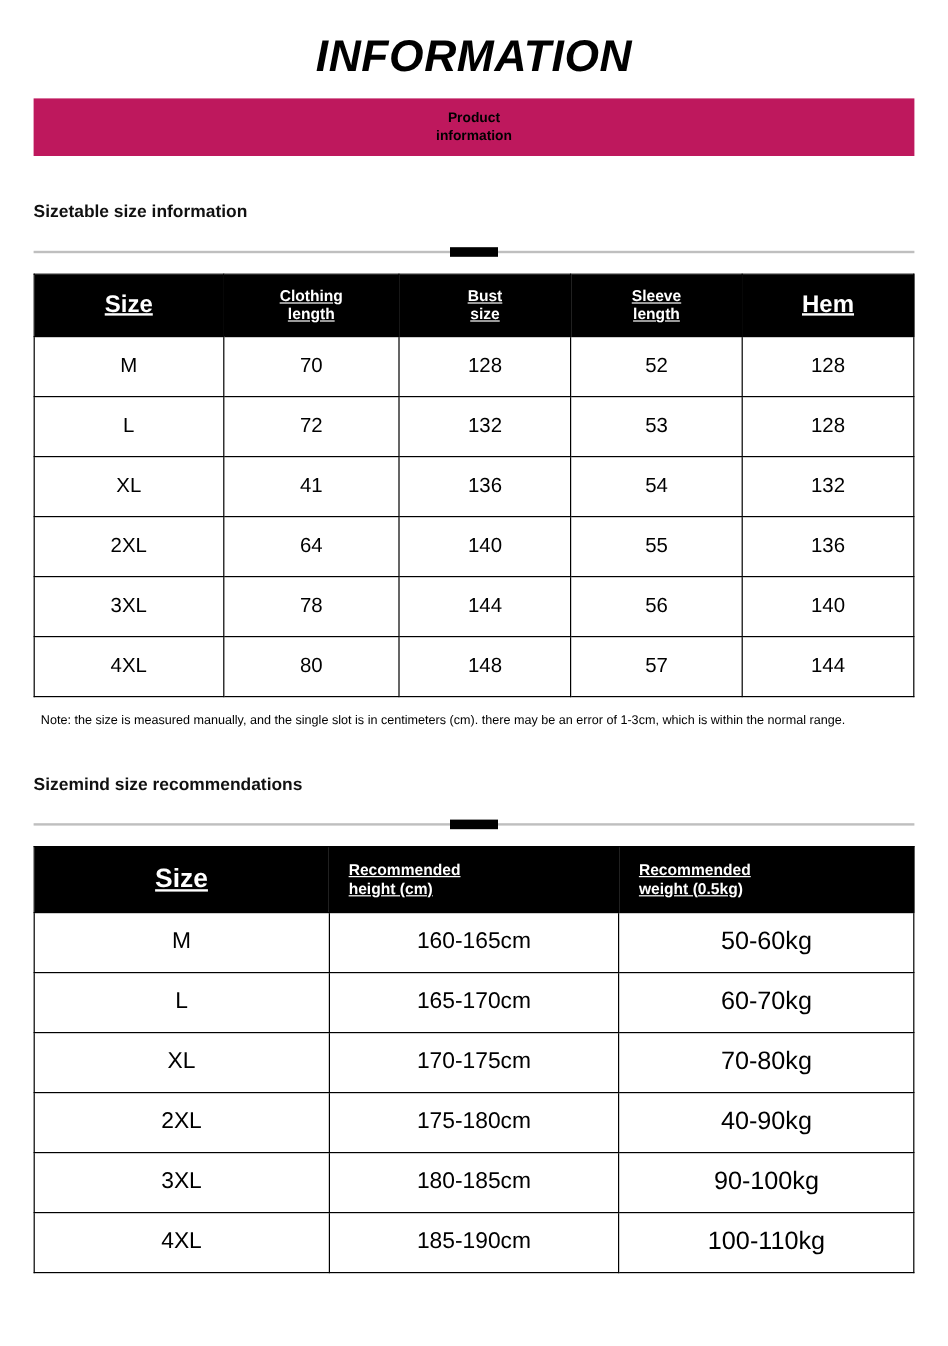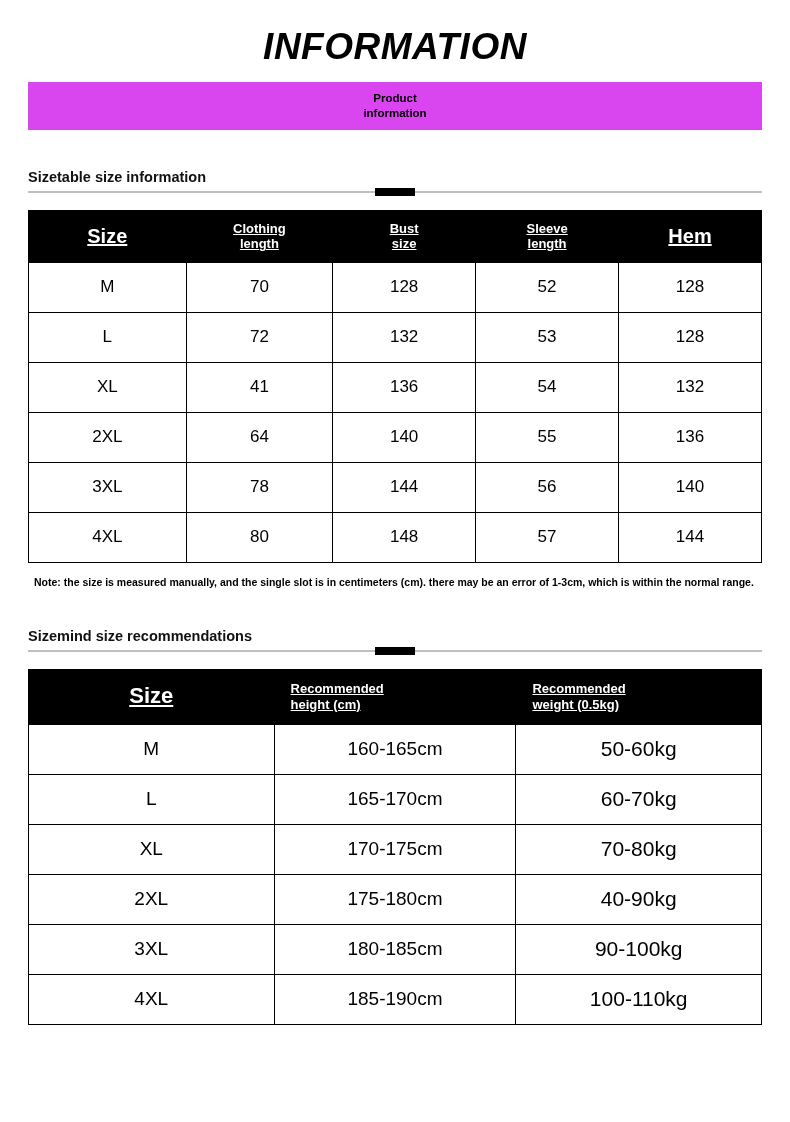--- a/index.html
+++ b/index.html
@@ -22,21 +22,21 @@
     text-align: center;
     font-size: 37px;
     font-weight: bold;
     font-style: italic;
     letter-spacing: 0.5px;
     margin-top: 26px;
     margin-bottom: 14px;
     color: #000;
   }
   .yellow-band {
-    background: #d946ef;
+    background: #be185d;
     height: 48px;
     margin: 0 28px 0 28px;
     position: relative;
   }
   .yellow-band-text {
     position: absolute;
     left: 50%;
     top: 50%;
     transform: translate(-50%, -50%);
     text-align: center;
@@ -52,21 +52,21 @@
     margin: 0 28px;
   }
   .section-head {
     margin-top: 38px;
     position: relative;
   }
   .section-head-label {
     font-size: 14.5px;
     font-weight: bold;
     color: #111;
-    padding-bottom: 6px;
+    padding-bottom: 24px;
     display: inline-block;
   }
   .rule {
     position: relative;
     height: 2px;
     background: #bfbfbf;
     width: 100%;
   }
   .rule-accent {
     position: absolute;
@@ -114,21 +114,21 @@
 
   
   .t1 col.c0 { width: 21.5%; }
   .t1 col.c1 { width: 20%; }
   .t1 col.c2 { width: 19.5%; }
   .t1 col.c3 { width: 19.5%; }
   .t1 col.c4 { width: 19.5%; }
 
   .note {
     font-size: 10.5px;
-    font-weight: bold;
+    font-weight: normal;
     line-height: 1.35;
     margin-top: 12px;
     color: #000;
     padding: 0 6px;
   }
 
   
   .t2 { margin-top: 17px; }
   .t2 col.c0 { width: 33.5%; }
   .t2 col.c1 { width: 33%; }

